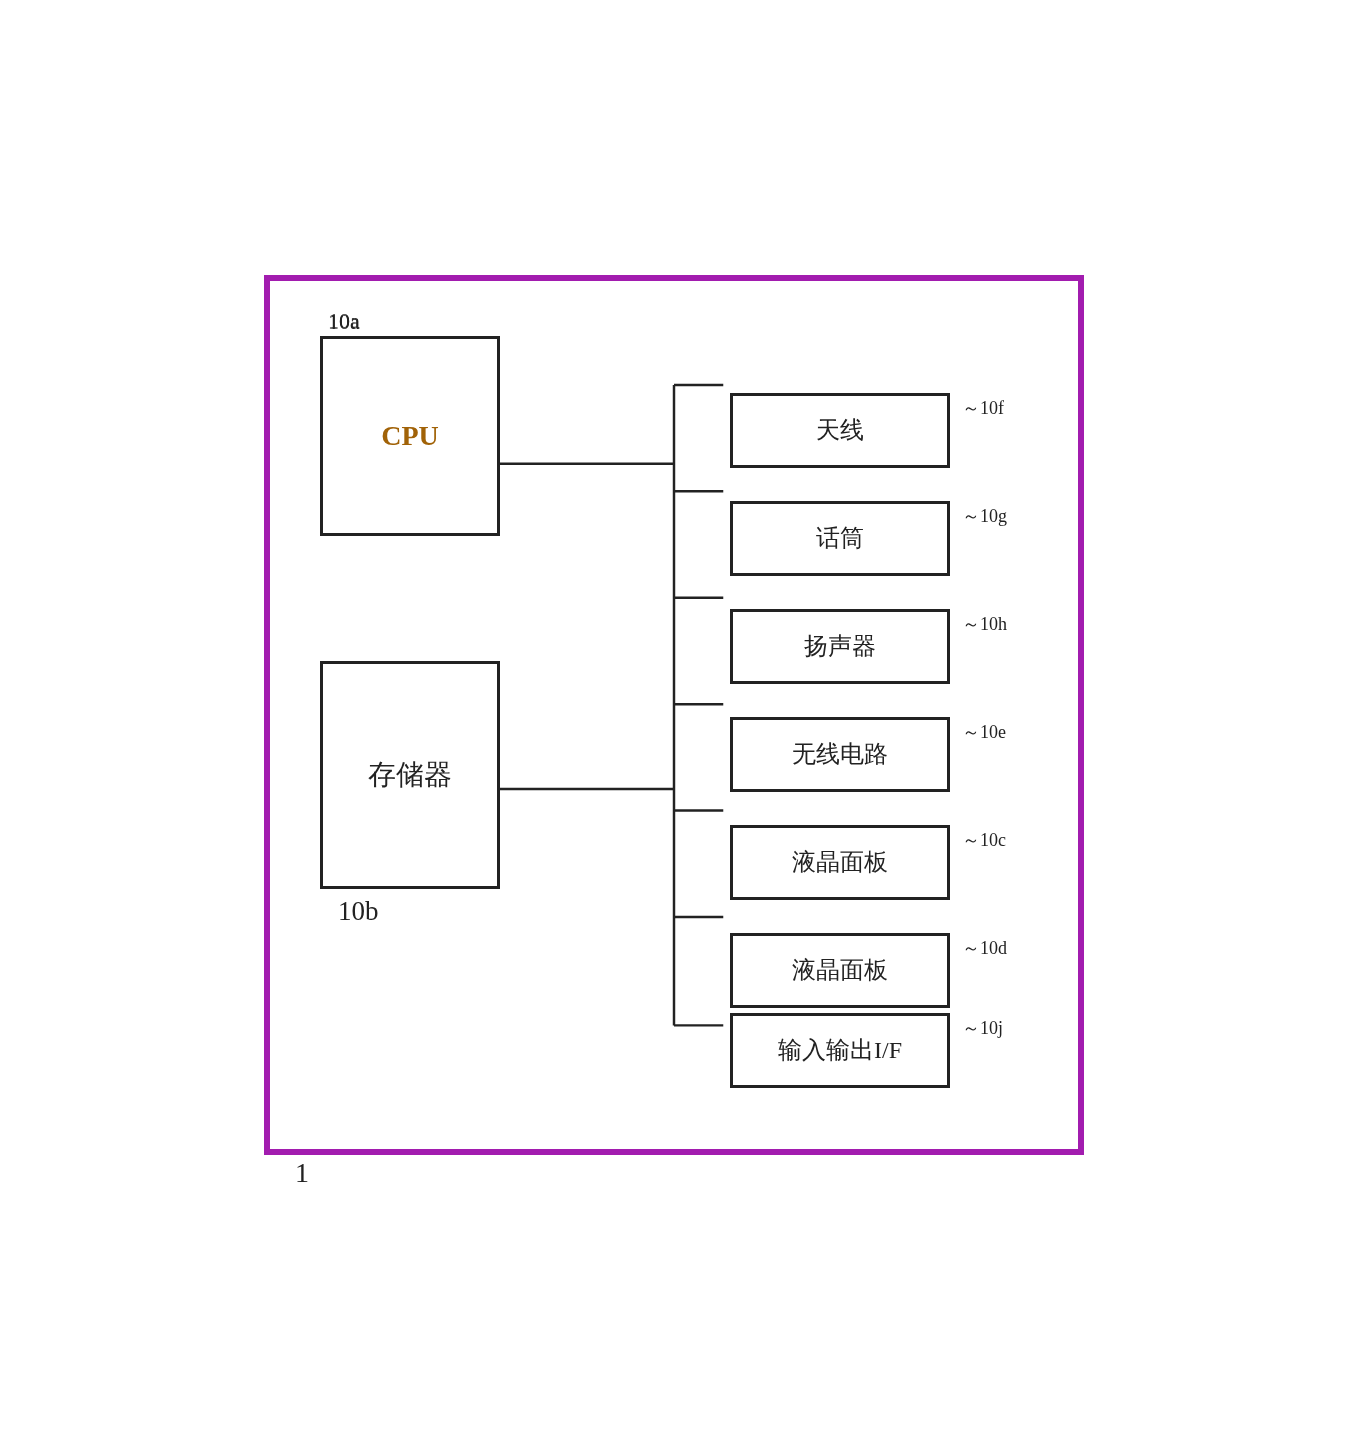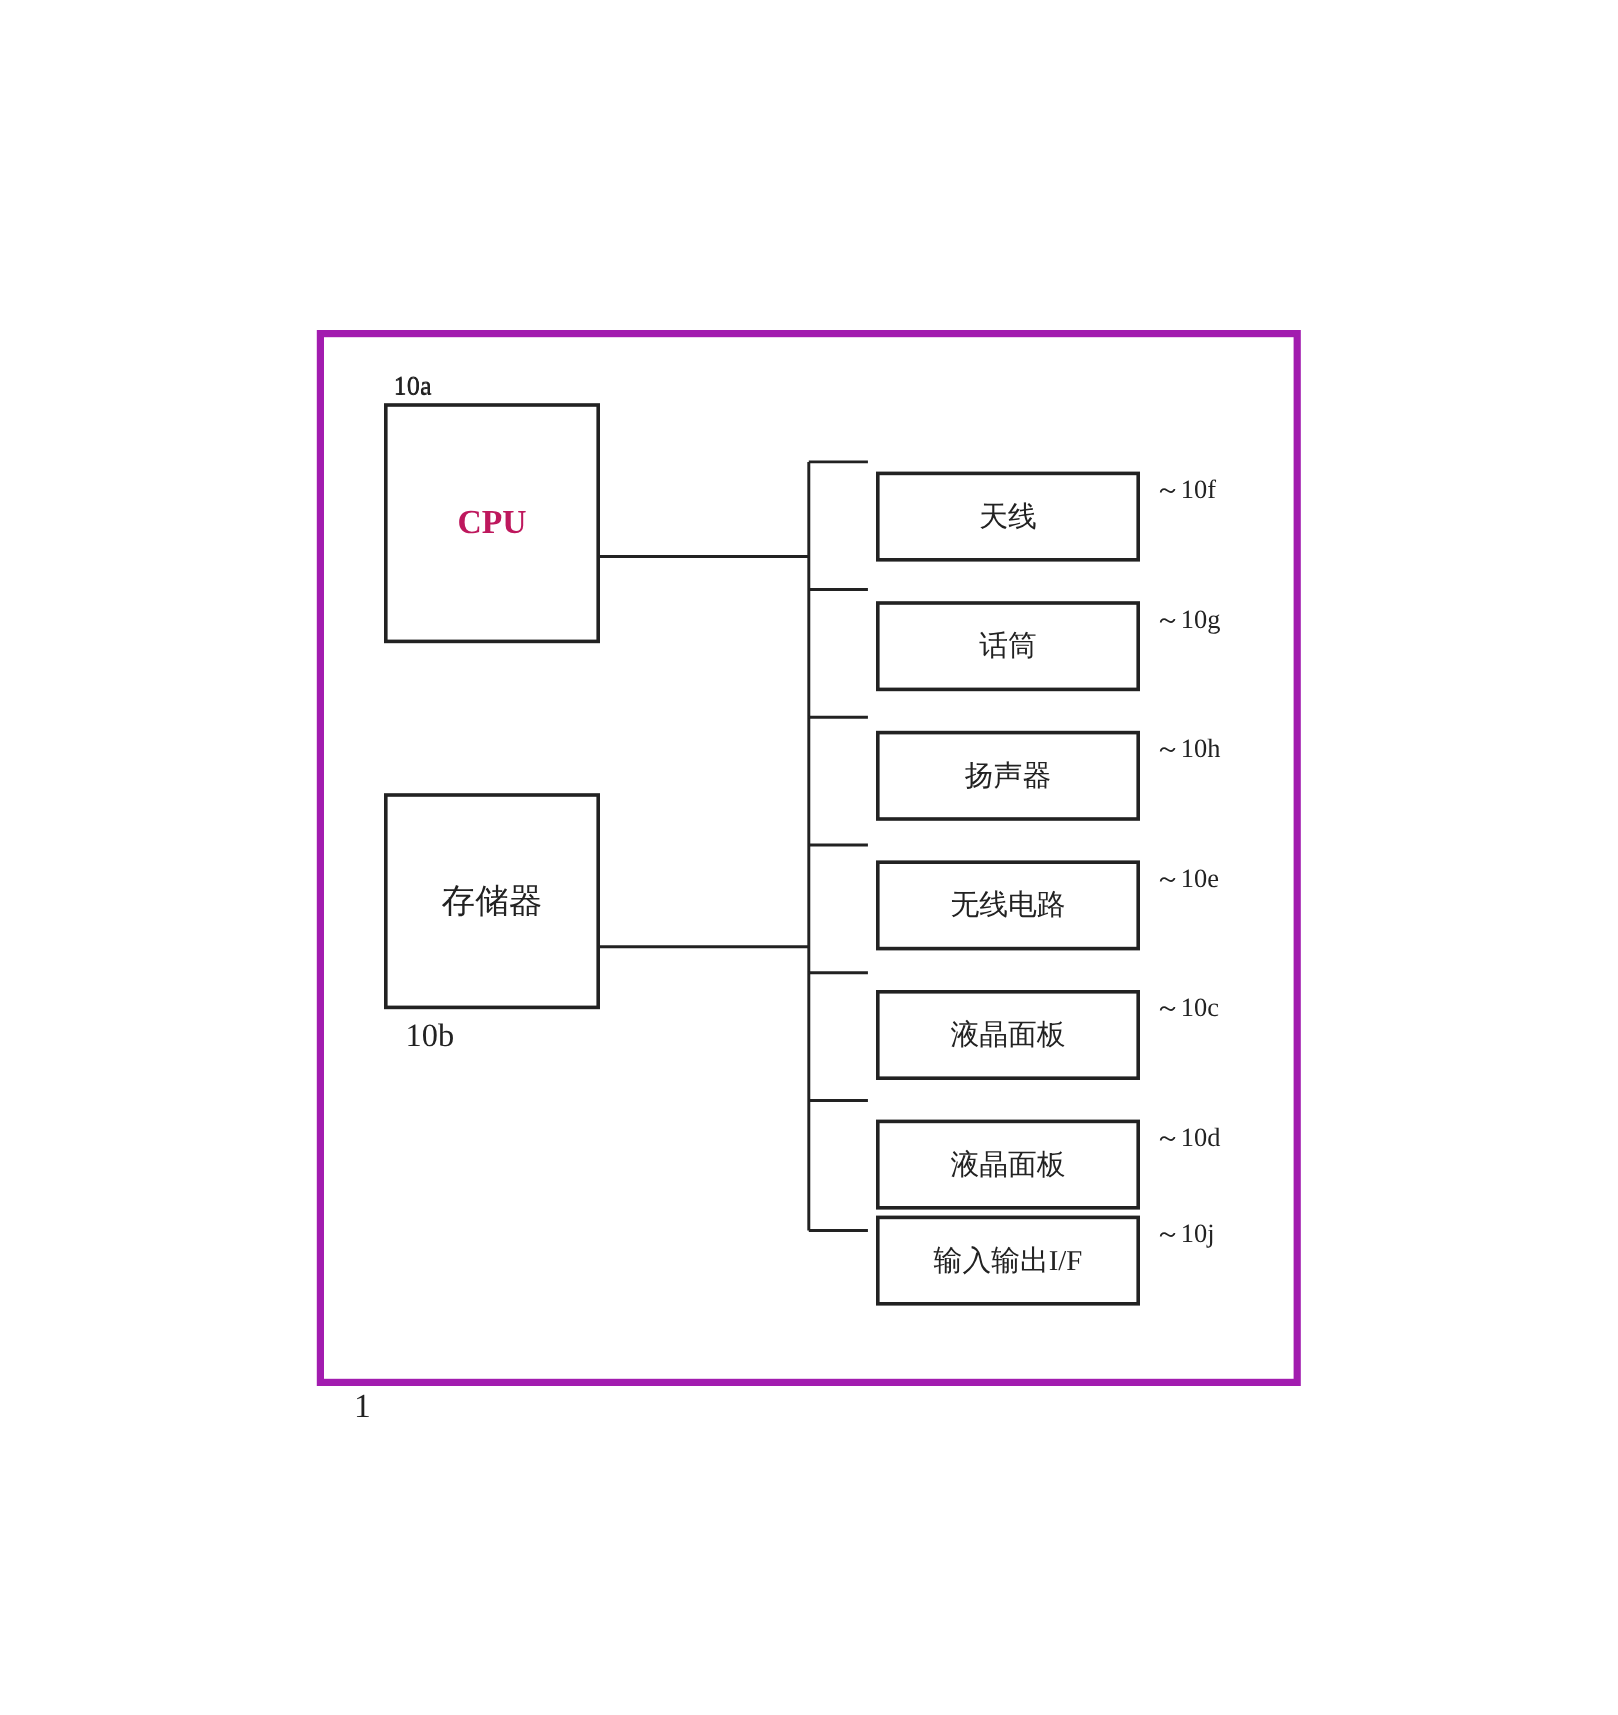--- a/index.html
+++ b/index.html
@@ -37,26 +37,26 @@
     .cpu-box {
       width: 180px;
       height: 200px;
       border: 3px solid #222;
       display: flex;
       align-items: center;
       justify-content: center;
       background: #fff;
       font-size: 28px;
       font-weight: bold;
-      color: #be185d;
+      color: #a16207;
     }
 
     .memory-box {
       width: 180px;
-      height: 180px;
+      height: 228px;
       border: 3px solid #222;
       display: flex;
       align-items: center;
       justify-content: center;
       background: #fff;
       font-size: 28px;
       color: #222;
     }
 
     
@@ -76,21 +76,21 @@
       display: flex;
       align-items: center;
       justify-content: center;
       background: #fff;
       font-size: 24px;
       color: #222;
       margin-top: 44px;
     }
 
     .component-label {
-      font-size: 22px;
+      font-size: 18px;
       color: #222;
       white-space: nowrap;
       margin-left: 4px;
     }
   </style>
 </head>
 <body>
 
 <div class="diagram-wrapper">
   <div class="outer-box">

